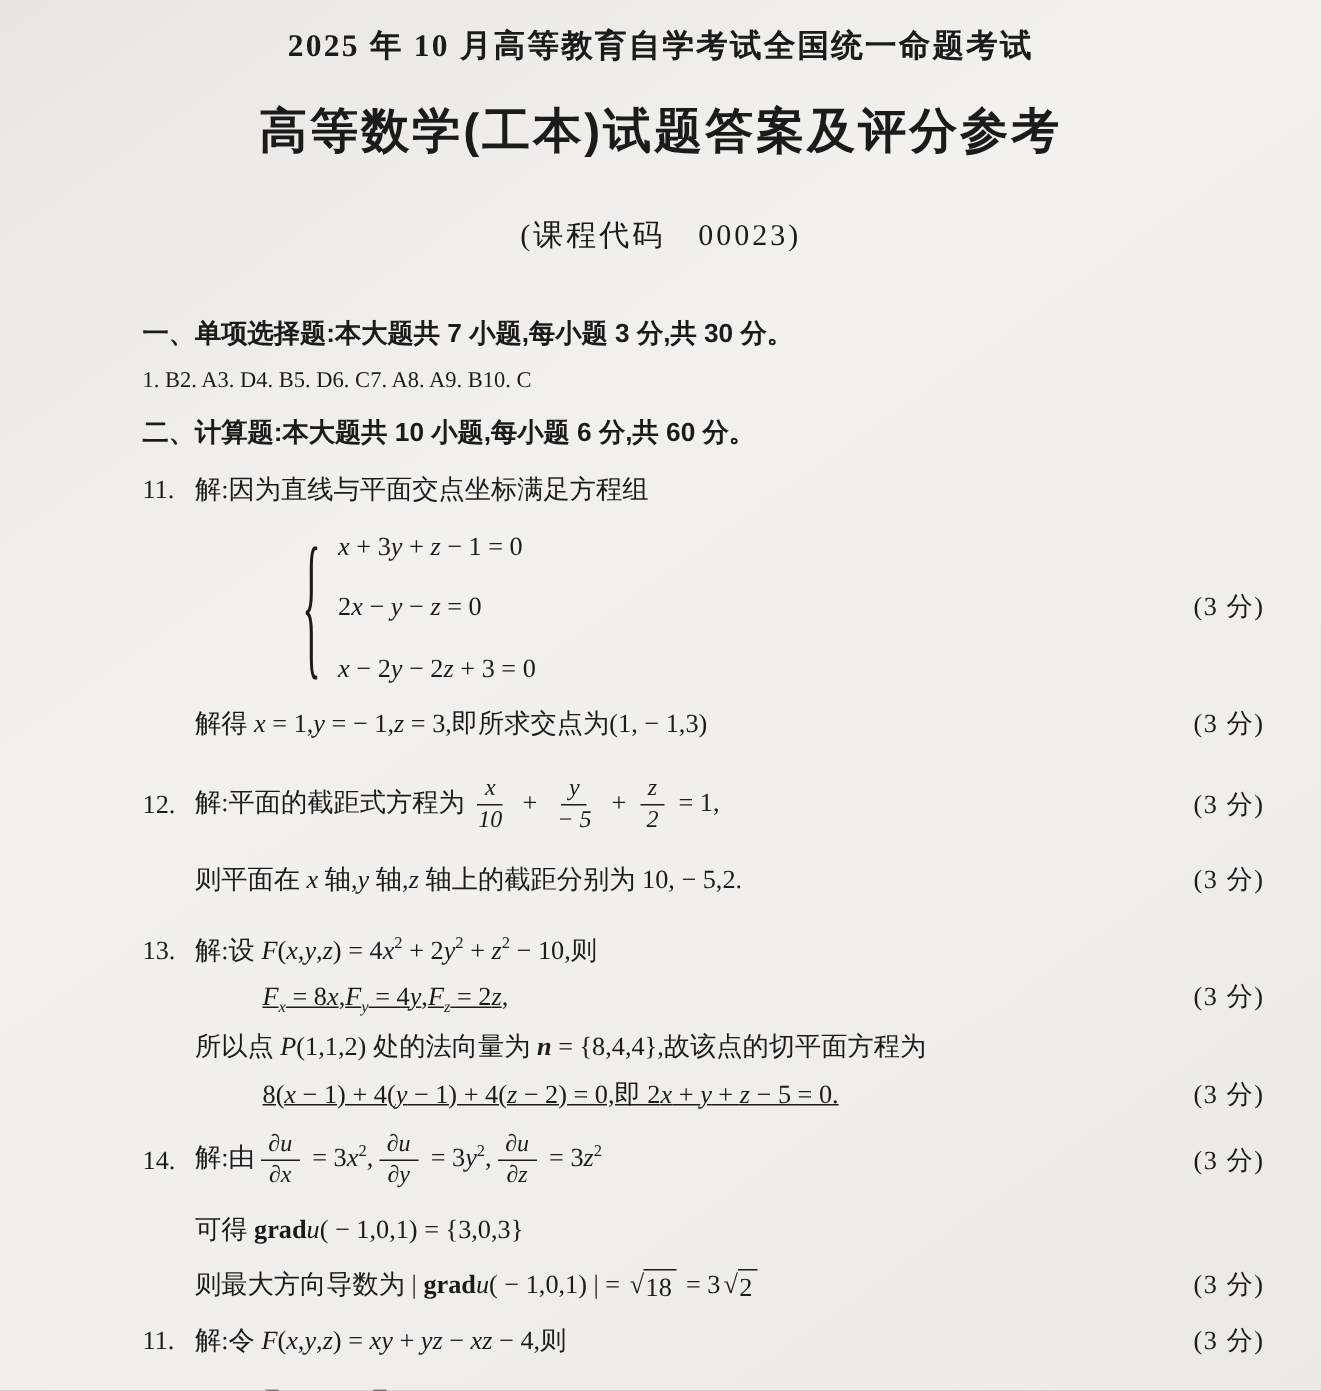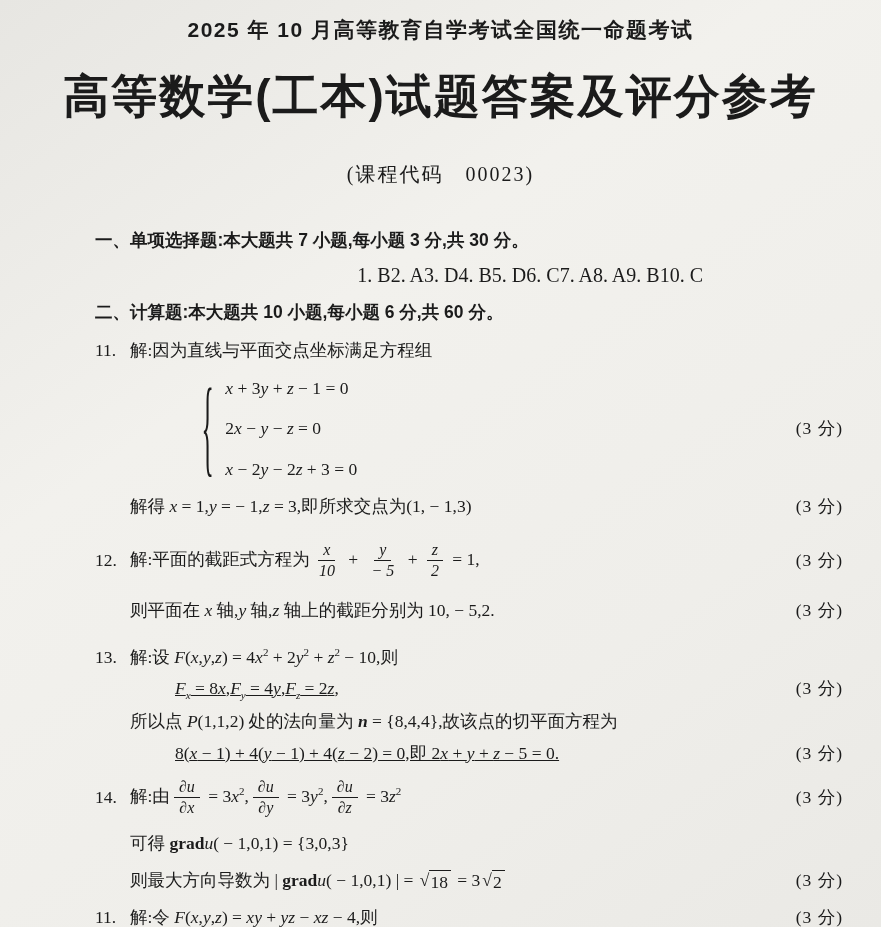--- a/index.html
+++ b/index.html
@@ -10,36 +10,36 @@
     color:#1b1b1b;
   }
   .page{
     width:881px;height:927px;box-sizing:border-box;
     padding:16px 38px 0 95px;
     background:linear-gradient(145deg,#e7e6e2 0%,#f2f1ed 35%,#efeeea 70%,#eae9e5 100%);
   }
   
   .doc-header{margin-left:-95px;margin-right:-38px;text-align:center;}
   .session{
-    font-family:Liberation Sans, sans-serif;
+    font-family:Liberation Serif, serif;
     font-weight:bold;font-size:21px;letter-spacing:1.5px;
   }
   .title{
     font-family:"Liberation Sans","DejaVu Sans",sans-serif;
-    font-weight:bold;font-size:46px;letter-spacing:2px;margin-top:22px;text-align:center;
+    font-weight:bold;font-size:32px;letter-spacing:2px;margin-top:22px;text-align:center;
   }
   .course{font-size:20px;letter-spacing:2px;margin-top:33px;}
   
   .sec-heading{
     font-family:"Liberation Sans","DejaVu Sans",sans-serif;
     font-weight:bold;font-size:17.5px;
   }
   .answers{
-    display:flex;justify-content:flex-end;width:608px;
-    font-size:20px;margin-top:12px;
+    display:flex;justify-content:flex-start;width:608px;
+    font-size:15px;margin-top:12px;
   }
   
   .line{display:flex;align-items:center;font-size:17.5px;line-height:1.55;white-space:nowrap;}
   .qnum{flex:0 0 35px;}
   .m0{margin-left:35px;}
   .m1{margin-left:80px;text-decoration:underline;}
   .m2{margin-left:105px;}
   .score{margin-left:auto;white-space:nowrap;letter-spacing:1px;}
   
   .sp4{margin-top:4px;}  .sp6{margin-top:6px;}

